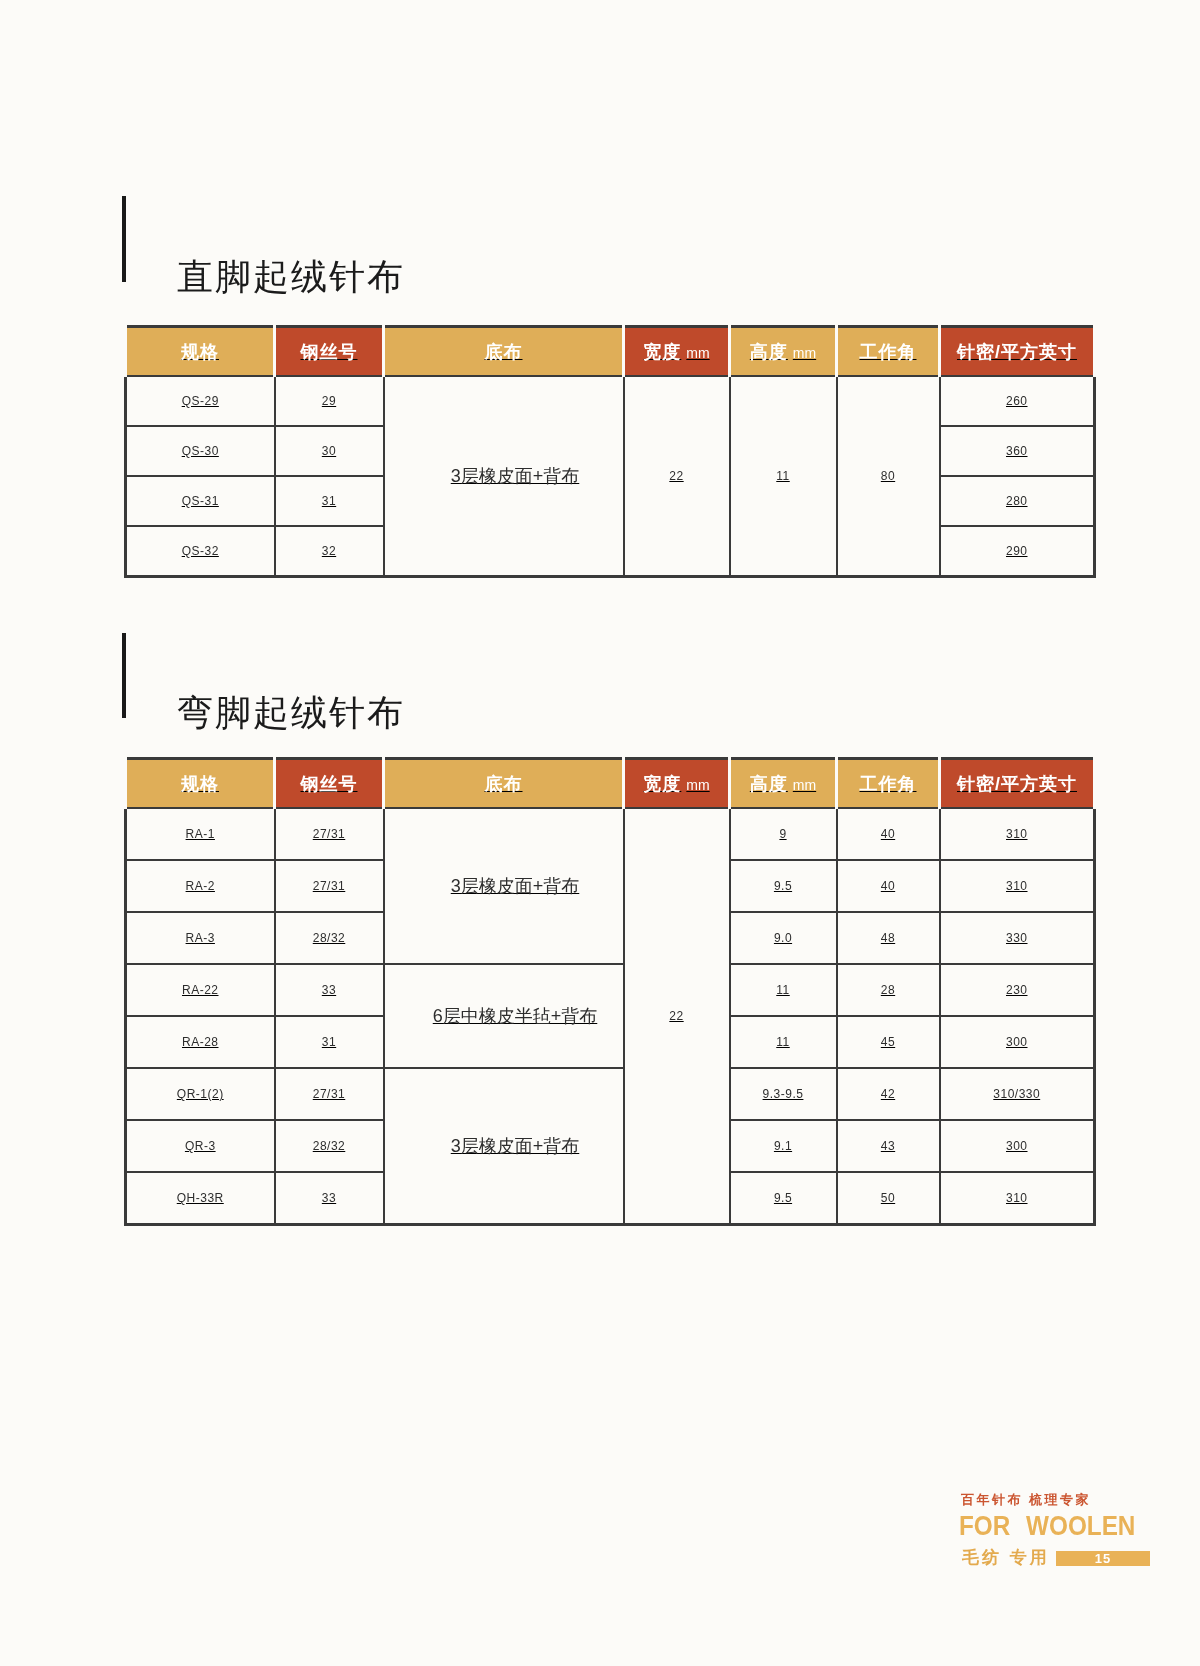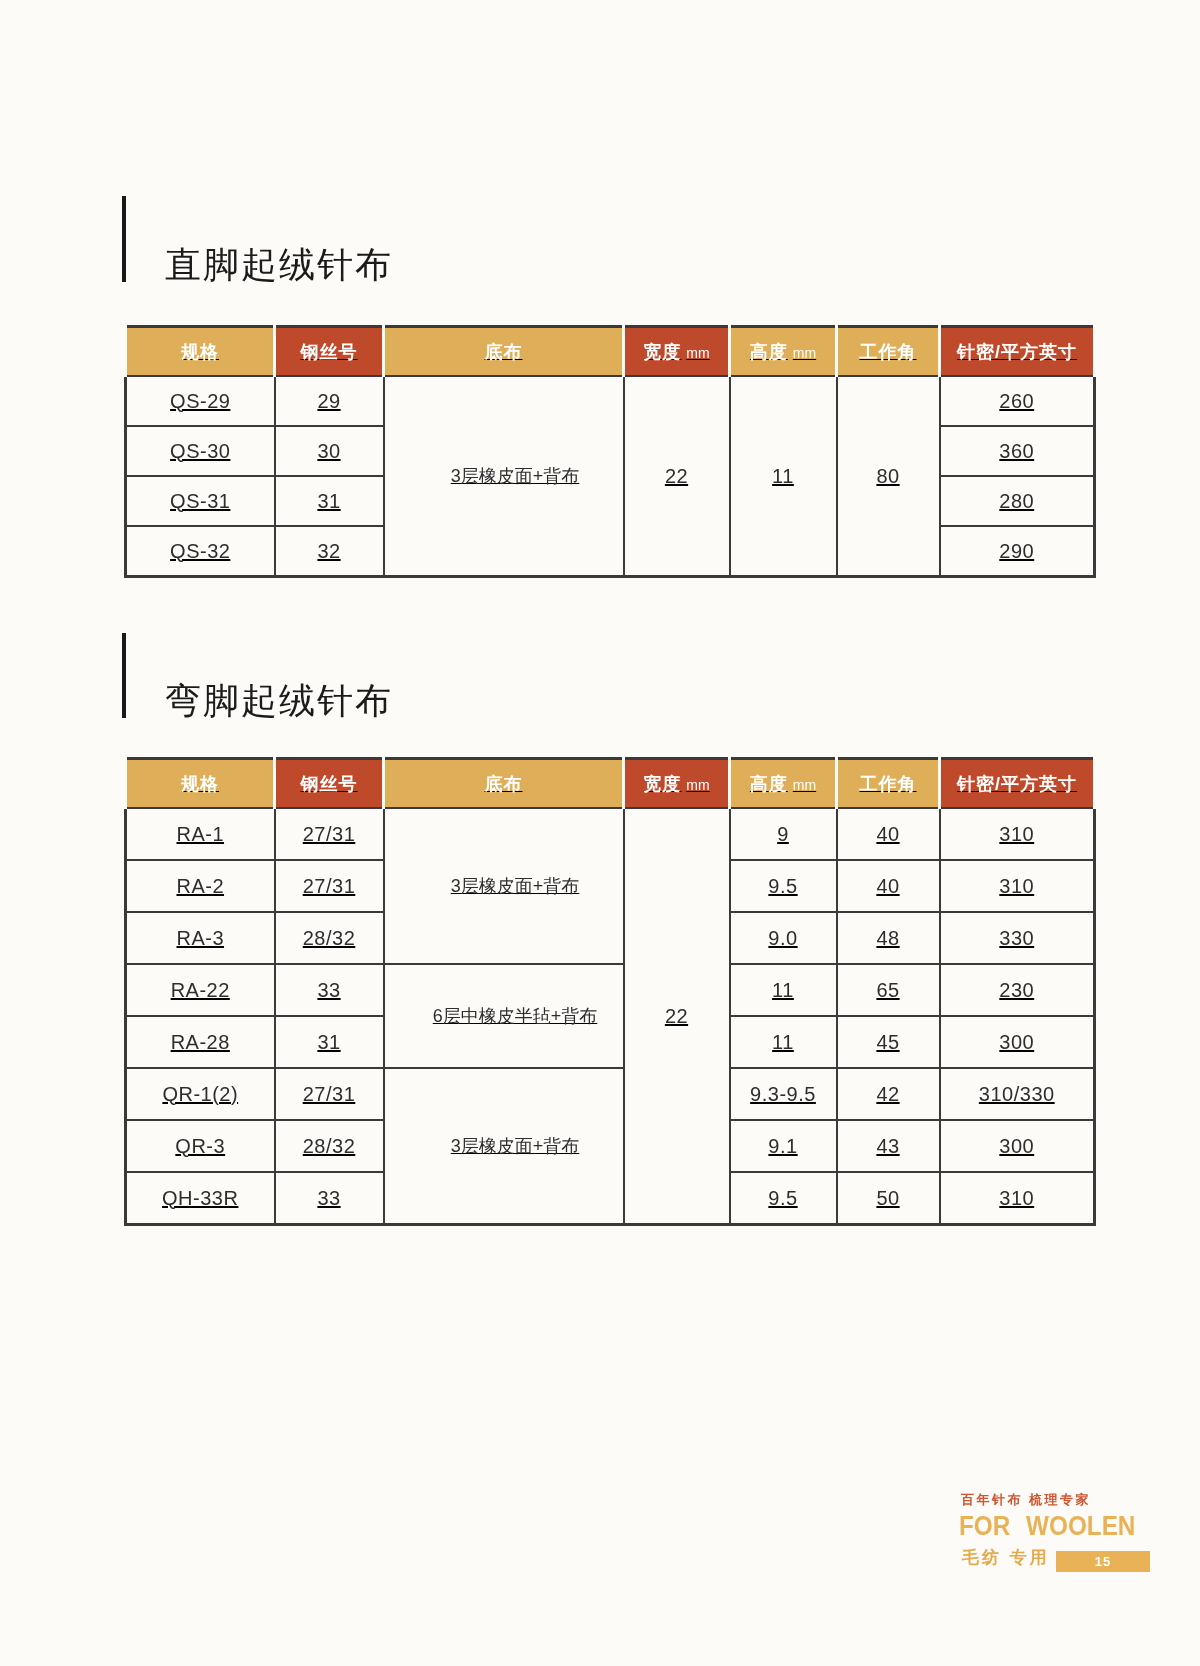--- a/index.html
+++ b/index.html
@@ -10,21 +10,21 @@
   .page{
     position:relative;width:1200px;height:1666px;margin:0 auto;
     background:var(--paper);overflow:hidden;
     font-family:"Liberation Sans","DejaVu Sans",sans-serif;
   }
   
   .accent-bar{position:absolute;width:4px;background:#191919;}
   .bar-0{left:122px;top:196px;height:86px;}
   .bar-1{left:122px;top:633px;height:85px;}
   .sec-title{
-    position:absolute;margin:4px;font-size:36px;font-weight:500;
+    position:absolute;margin:16px;font-size:36px;font-weight:500;
     color:var(--title);letter-spacing:2px;line-height:1;text-align:center;
   }
   .title-0{left:161px;top:243px;}
   .title-1{left:161px;top:679px;}
   
   .spec-table{
     position:absolute;left:124px;border-collapse:collapse;table-layout:fixed;
     border:3px solid var(--border);
     text-decoration:underline;
   }
@@ -34,42 +34,42 @@
     height:47px;text-align:center;vertical-align:middle;color:#fff;
     font-size:18px;font-weight:700;letter-spacing:1px;padding:0;
     border-left:3px solid var(--paper);border-right:3px solid var(--paper);
     border-bottom:2px solid var(--border);border-top:none;
   }
   .spec-table th.tone-gold{background:var(--gold);}
   .spec-table th.tone-red{background:var(--red);}
   .spec-table th .unit{font-size:14px;font-weight:400;letter-spacing:0;margin-left:5px;text-align:center;}
   .spec-table td{
     border:2px solid var(--border);text-align:center;vertical-align:middle;
-    font-size:20px;color:var(--cell);padding:0;background:transparent;
+    font-size:12px;color:var(--cell);padding:0;background:transparent;
     letter-spacing:0.5px;
   }
   .tbl-0 td{height:48px;}
   .tbl-1 td{height:50px;}
   .spec-table td.cjk{font-size:18px;letter-spacing:0;padding-left:23px;}
   
   .footer-tagline{
     position:absolute;left:961px;top:1493px;font-size:13px;font-weight:700;
     color:var(--fred);letter-spacing:2.5px;line-height:1;
   }
   .footer-brand{
     position:absolute;left:959px;top:1513px;font-size:27px;font-weight:800;
     color:var(--fgold);line-height:1;letter-spacing:0;word-spacing:10px;
     transform:scaleX(0.9);transform-origin:left top;
   }
   .footer-category{
     position:absolute;left:962px;top:1549px;font-size:17px;font-weight:700;
     color:var(--fgold2);letter-spacing:3px;line-height:1;
   }
   .page-badge{
-    position:absolute;left:1056px;top:1551px;width:94px;height:21px;
+    position:absolute;left:1056px;top:1551px;width:94px;height:15px;
     background:var(--fgold);display:flex;align-items:center;justify-content:center;
   }
   .page-badge span{font-size:13px;font-weight:700;color:#ffffff;line-height:1;letter-spacing:1px;}
 </style>
 </head>
 <body>
 
 <div class="page">
 
   <section>
@@ -171,21 +171,21 @@
             <td>28/32</td>
             <td>9.0</td>
             <td>48</td>
             <td>330</td>
           </tr>
           <tr>
             <td>RA-22</td>
             <td>33</td>
             <td rowspan="2" class="cjk">6层中橡皮半毡+背布</td>
             <td>11</td>
-            <td>65</td>
+            <td>28</td>
             <td>230</td>
           </tr>
           <tr>
             <td>RA-28</td>
             <td>31</td>
             <td>11</td>
             <td>45</td>
             <td>300</td>
           </tr>
           <tr>

